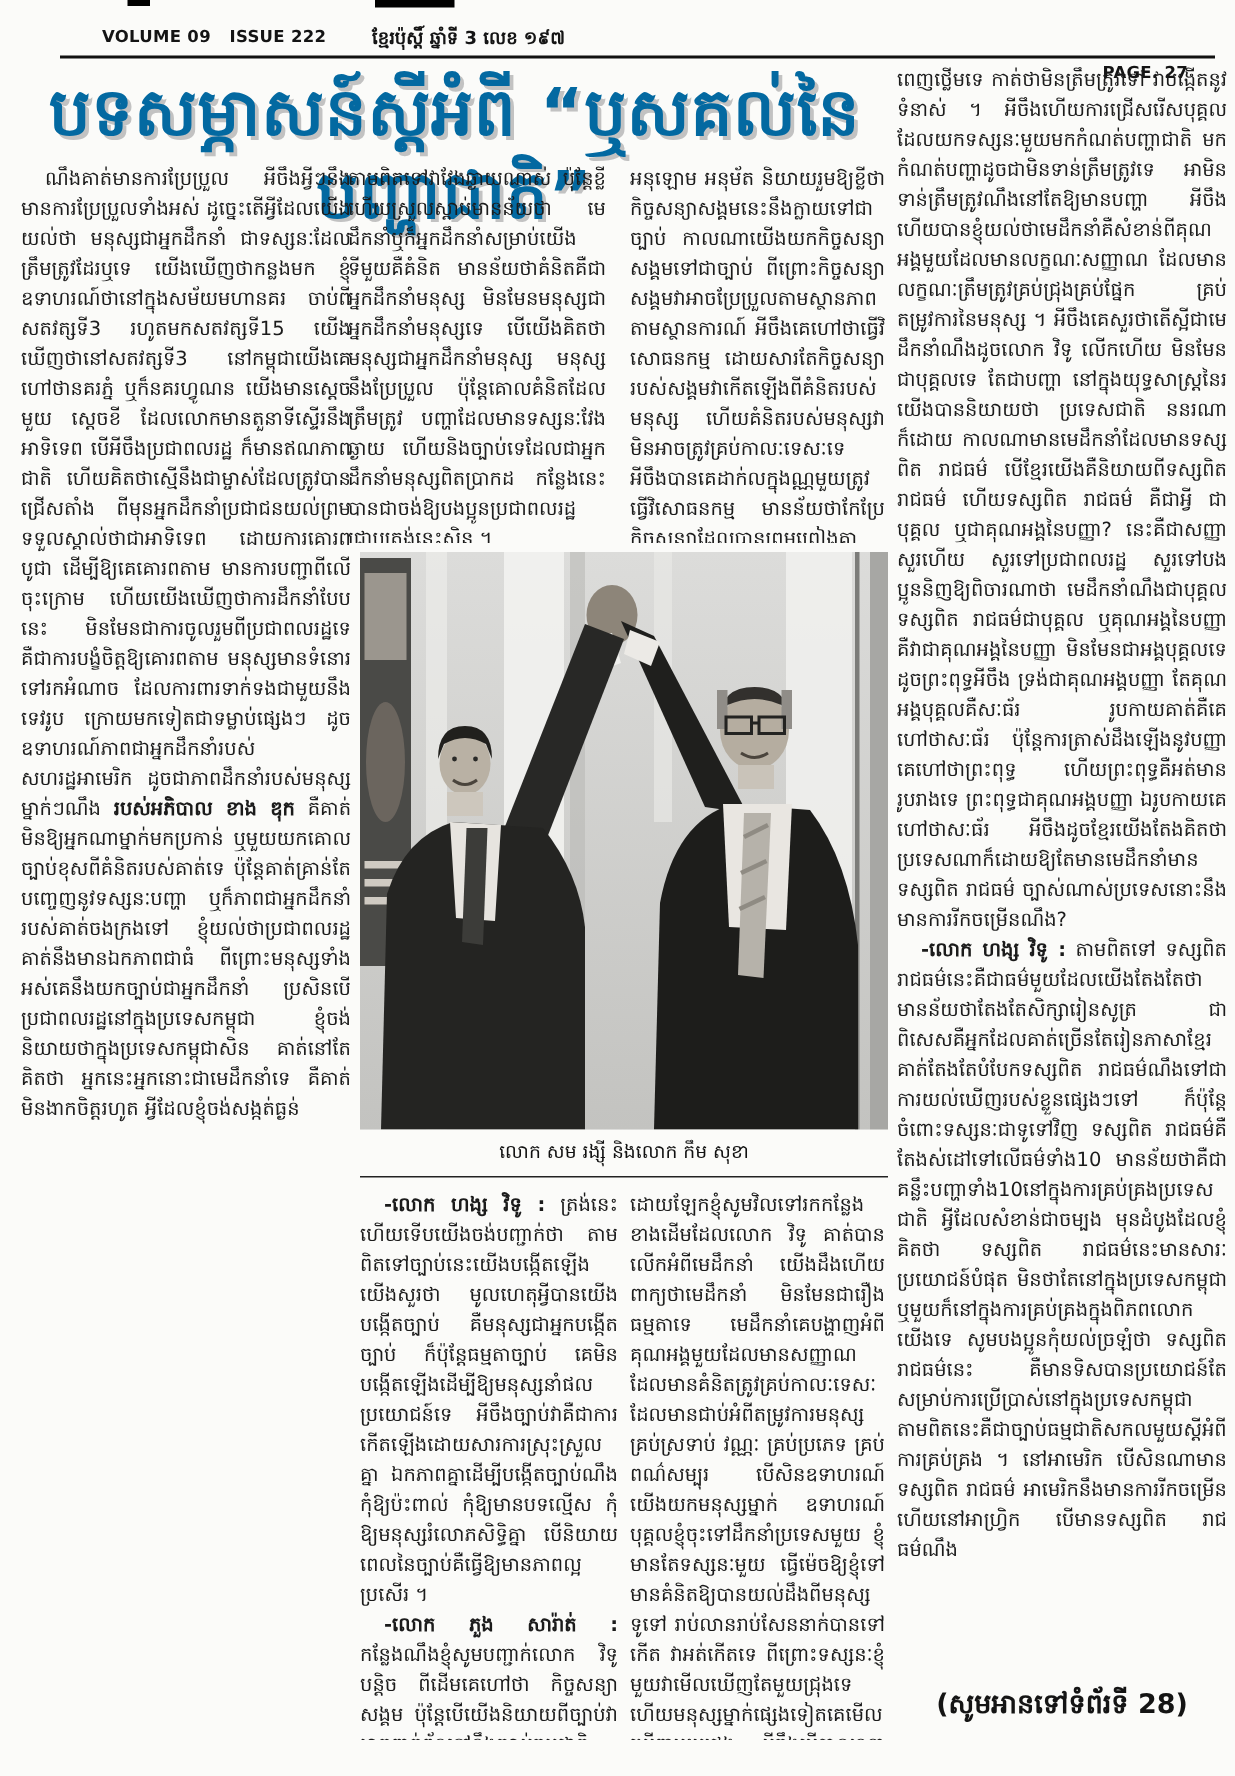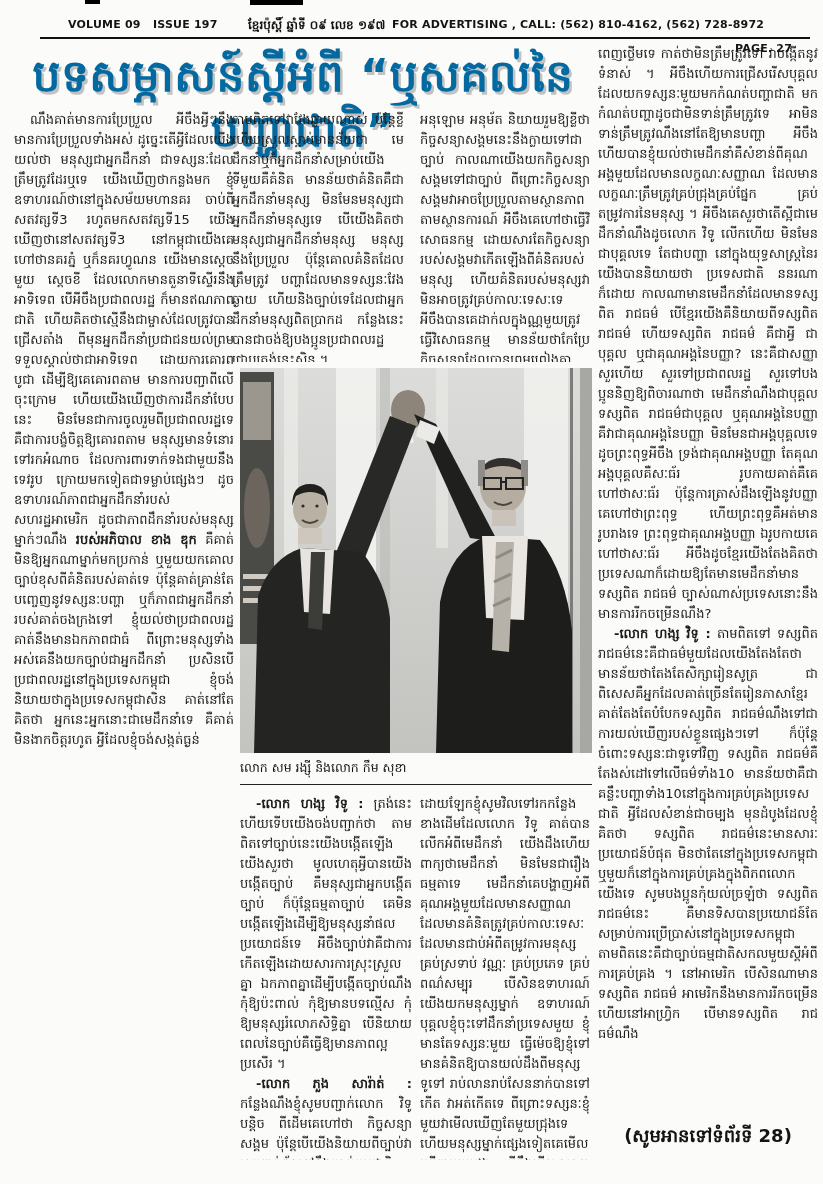--- a/index.html
+++ b/index.html
@@ -26,35 +26,34 @@
   
   .col{
     text-align:justify;font-size:13px;line-height:20px;
     overflow:hidden;color:#1b1b1b;
   }
   .col p{margin:0;}
   .col p.ind{text-indent:16px;}
   .col b{font-weight:bold;}
   
   .photo-frame{background:#cfcfcd;}
-  .caption{font-size:12.5px;text-align:left;color:#111;}
+  .caption{font-size:12.5px;text-align:center;color:#111;}
   .cap-rule{background:#222;height:1px;}
   .cont-note{font-weight:bold;font-size:18px;text-align:center;}
 </style>
 </head>
 <body>
 
 <div class="abs artifact" style="left:85px;top:0;width:15px;height:4px;"></div>
 <div class="abs artifact" style="left:250px;top:0;width:53px;height:5px;"></div>
 
 <div class="abs" style="left:0;top:17px;width:823px;height:18px;">
   <span class="abs hdr-text" style="left:68px;top:1px;">VOLUME 09</span>
-  <span class="abs hdr-text" style="left:153px;top:1px;">ISSUE 197</span>
-  <span class="abs hdr-khmer" style="left:248px;top:0;">ខ្មែរប៉ុស្តិ៍ ឆ្នាំទី ០៩ លេខ ១៩៧</span>
-  <span class="abs hdr-text" style="left:392px;top:1px;">FOR ADVERTISING ,  CALL: (562) 810-4162, (562) 728-8972</span>
+  <span class="abs hdr-text" style="left:153px;top:1px;">ISSUE 222</span>
+  <span class="abs hdr-khmer" style="left:248px;top:0;">ខ្មែរប៉ុស្តិ៍ ឆ្នាំទី 3 លេខ ១៩៧</span>
   <span class="abs hdr-text" style="left:735px;top:1px;margin-top:24px;">PAGE. 27</span>
 </div>
 <div class="abs hdr-rule" style="left:40px;top:37px;width:770px;"></div>
 
 <h1 class="abs headline" style="left:14px;top:48px;margin:0;">បទសម្ភាសន៍ស្ដីអំពី “ឬសគល់នៃបញ្ហាជាតិ”</h1>
 
 <div class="abs col" style="left:14px;top:110px;width:220px;height:1055px;">
   <p class="ind"><span>ណឹងគាត់មានការប្រែប្រួល អីចឹងអ្វីៗនឹងមានការប្រែប្រួលទាំងអស់ ដូច្នេះតើអ្វីដែលយើងយល់ថា មនុស្សជាអ្នកដឹកនាំ ជាទស្សនៈដែលត្រឹមត្រូវដែរឬទេ យើងឃើញថាកន្លងមក ខ្ញុំឧទាហរណ៍ថានៅក្នុងសម័យមហានគរ ចាប់ពីសតវត្សទី3 រហូតមកសតវត្សទី15 យើងឃើញថានៅសតវត្សទី3 នៅកម្ពុជាយើងគេហៅថានគរភ្នំ ឬក៏នគរហ្វូណន យើងមានស្ដេចមួយ ស្ដេចខី ដែលលោកមានតួនាទីស្ទើរនឹងអាទិទេព បើអីចឹងប្រជាពលរដ្ឋ ក៏មានឥណភាពជាតិ ហើយគិតថាស្មើនឹងជាម្ចាស់ដែលត្រូវបានជ្រើសតាំង ពីមុនអ្នកដឹកនាំប្រជាជនយល់ព្រមទទួលស្គាល់ថាជាអាទិទេព ដោយការគោរពបូជា ដើម្បីឱ្យគេគោរពតាម មានការបញ្ជាពីលើចុះក្រោម ហើយយើងឃើញថាការដឹកនាំបែបនេះ មិនមែនជាការចូលរួមពីប្រជាពលរដ្ឋទេ គឺជាការបង្ខំចិត្តឱ្យគោរពតាម មនុស្សមានទំនោរទៅរកអំណាច ដែលការពារទាក់ទងជាមួយនឹងទេវរូប ក្រោយមកទៀតជាទម្លាប់ផ្សេងៗ ដូចឧទាហរណ៍ភាពជាអ្នកដឹកនាំរបស់សហរដ្ឋអាមេរិក ដូចជាភាពដឹកនាំរបស់មនុស្សម្នាក់ៗណឹង </span><b>របស់អភិបាល ខាង ឌុក</b><span> គឺគាត់មិនឱ្យអ្នកណាម្នាក់មកប្រកាន់ ឬមួយយកគោលច្បាប់ខុសពីគំនិតរបស់គាត់ទេ ប៉ុន្តែគាត់គ្រាន់តែបញ្ចេញនូវទស្សនៈបញ្ហា ឬក៏ភាពជាអ្នកដឹកនាំរបស់គាត់ចងក្រងទៅ ខ្ញុំយល់ថាប្រជាពលរដ្ឋគាត់នឹងមានឯកភាពជាធំ ពីព្រោះមនុស្សទាំងអស់គេនឹងយកច្បាប់ជាអ្នកដឹកនាំ ប្រសិនបើប្រជាពលរដ្ឋនៅក្នុងប្រទេសកម្ពុជា ខ្ញុំចង់និយាយថាក្នុងប្រទេសកម្ពុជាសិន គាត់នៅតែគិតថា អ្នកនេះអ្នកនោះជាមេដឹកនាំទេ គឺគាត់មិនងាកចិត្តរហូត អ្វីដែលខ្ញុំចង់សង្កត់ធ្ងន់</span></p>
 </div>
 

